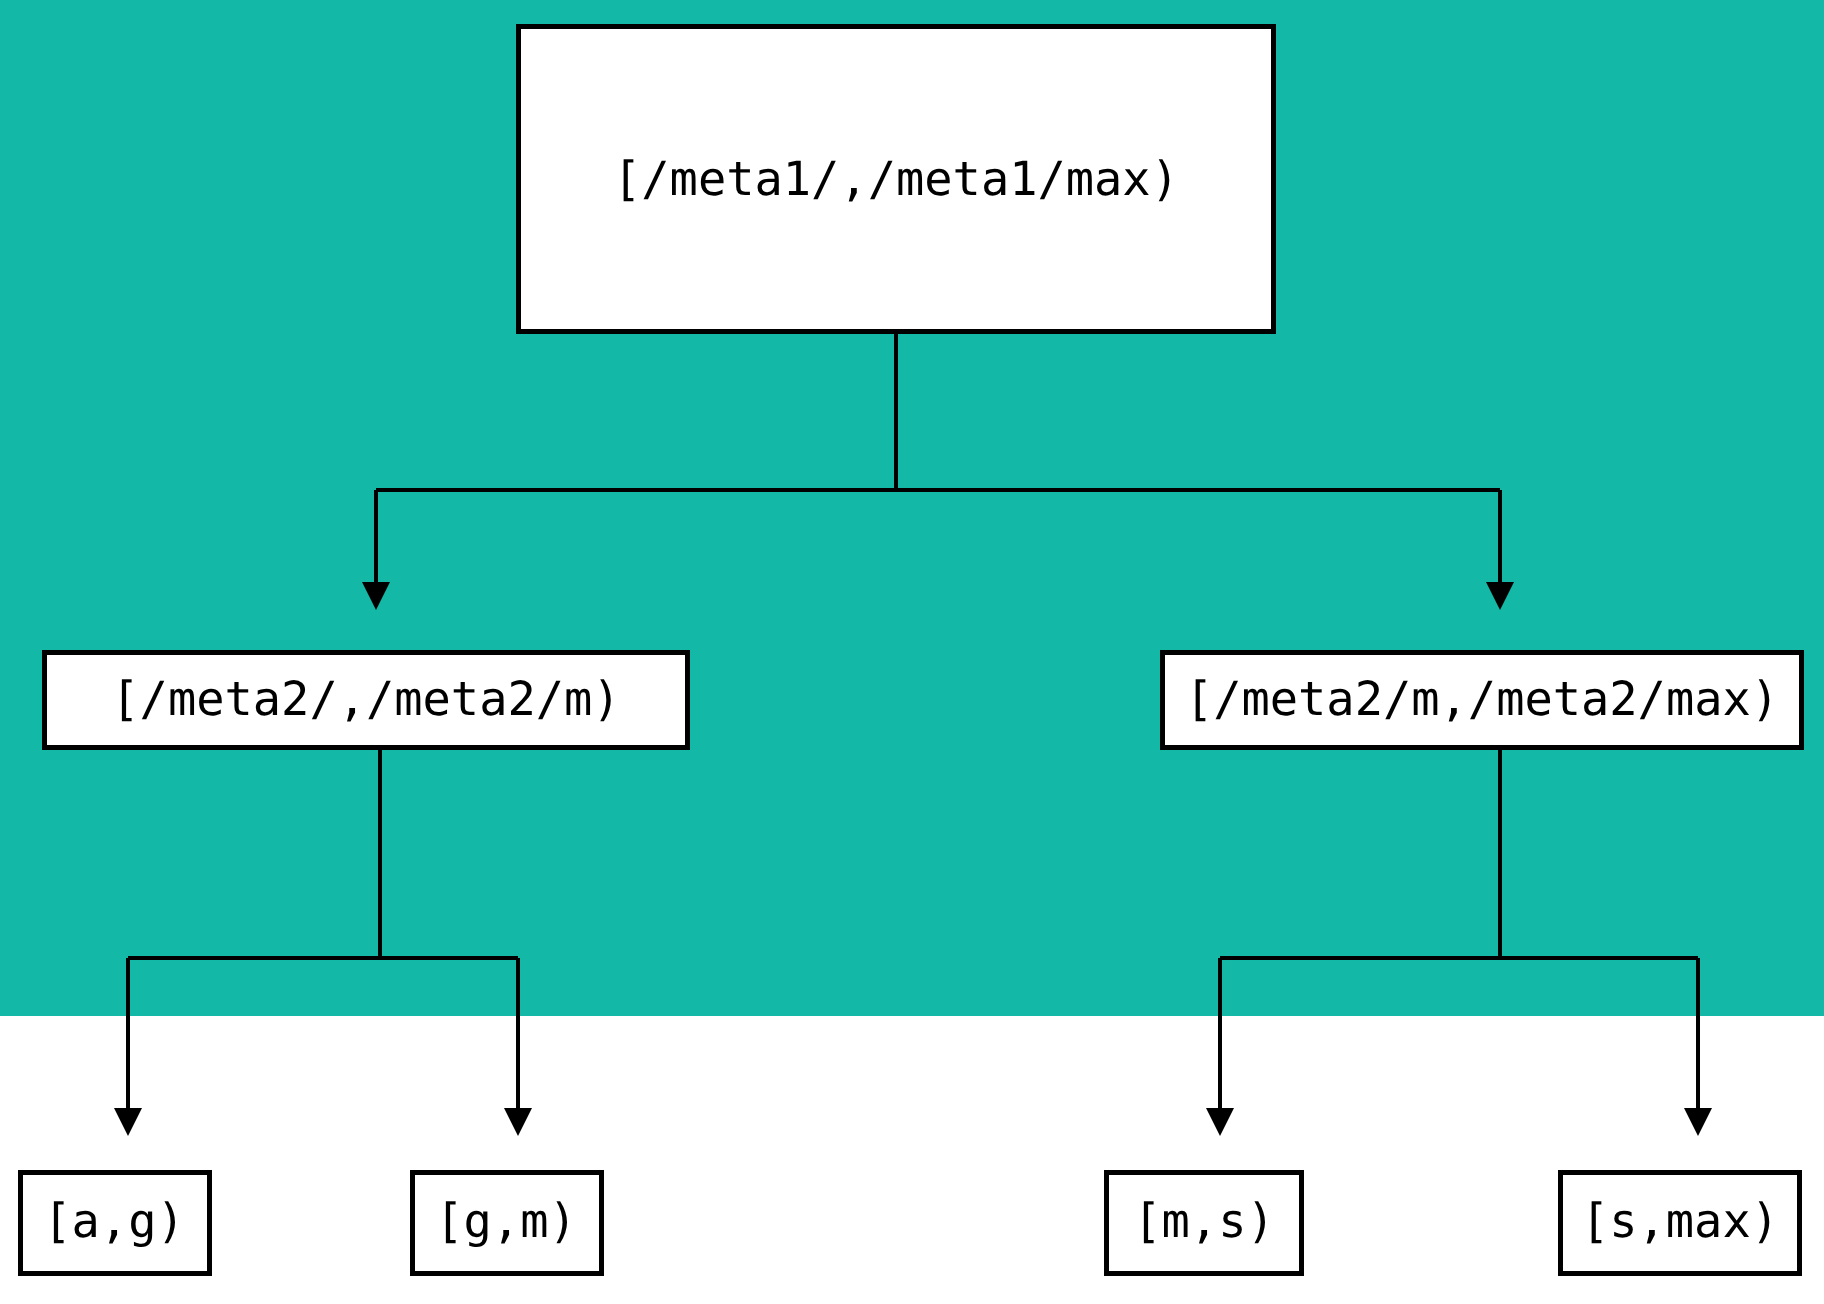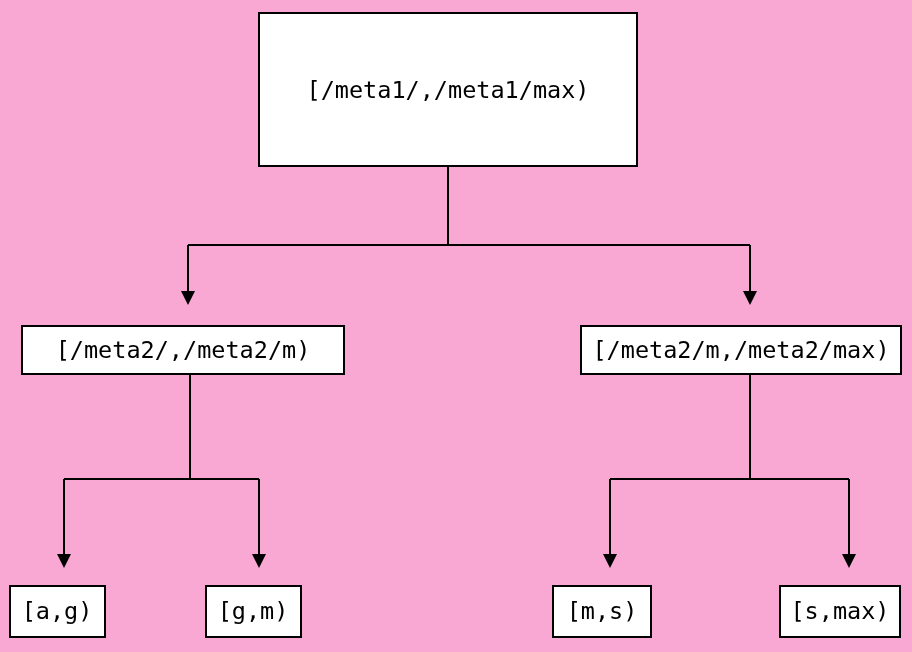--- a/index.html
+++ b/index.html
@@ -9,22 +9,22 @@
   }
   body {
     width: 912px;
     height: 652px;
     font-family: "DejaVu Sans Mono", "Liberation Mono", monospace;
     overflow: hidden;
   }
   #diagram-root {
     position: relative;
     width: 912px;
-    height: 652px;
-    background: #f9a8d4;
+    height: 508px;
+    background: #14b8a6;
   }
   svg.tree-canvas {
     position: absolute;
     left: 0;
     top: 0;
     width: 912px;
     height: 652px;
     display: block;
   }
   .node-box {

